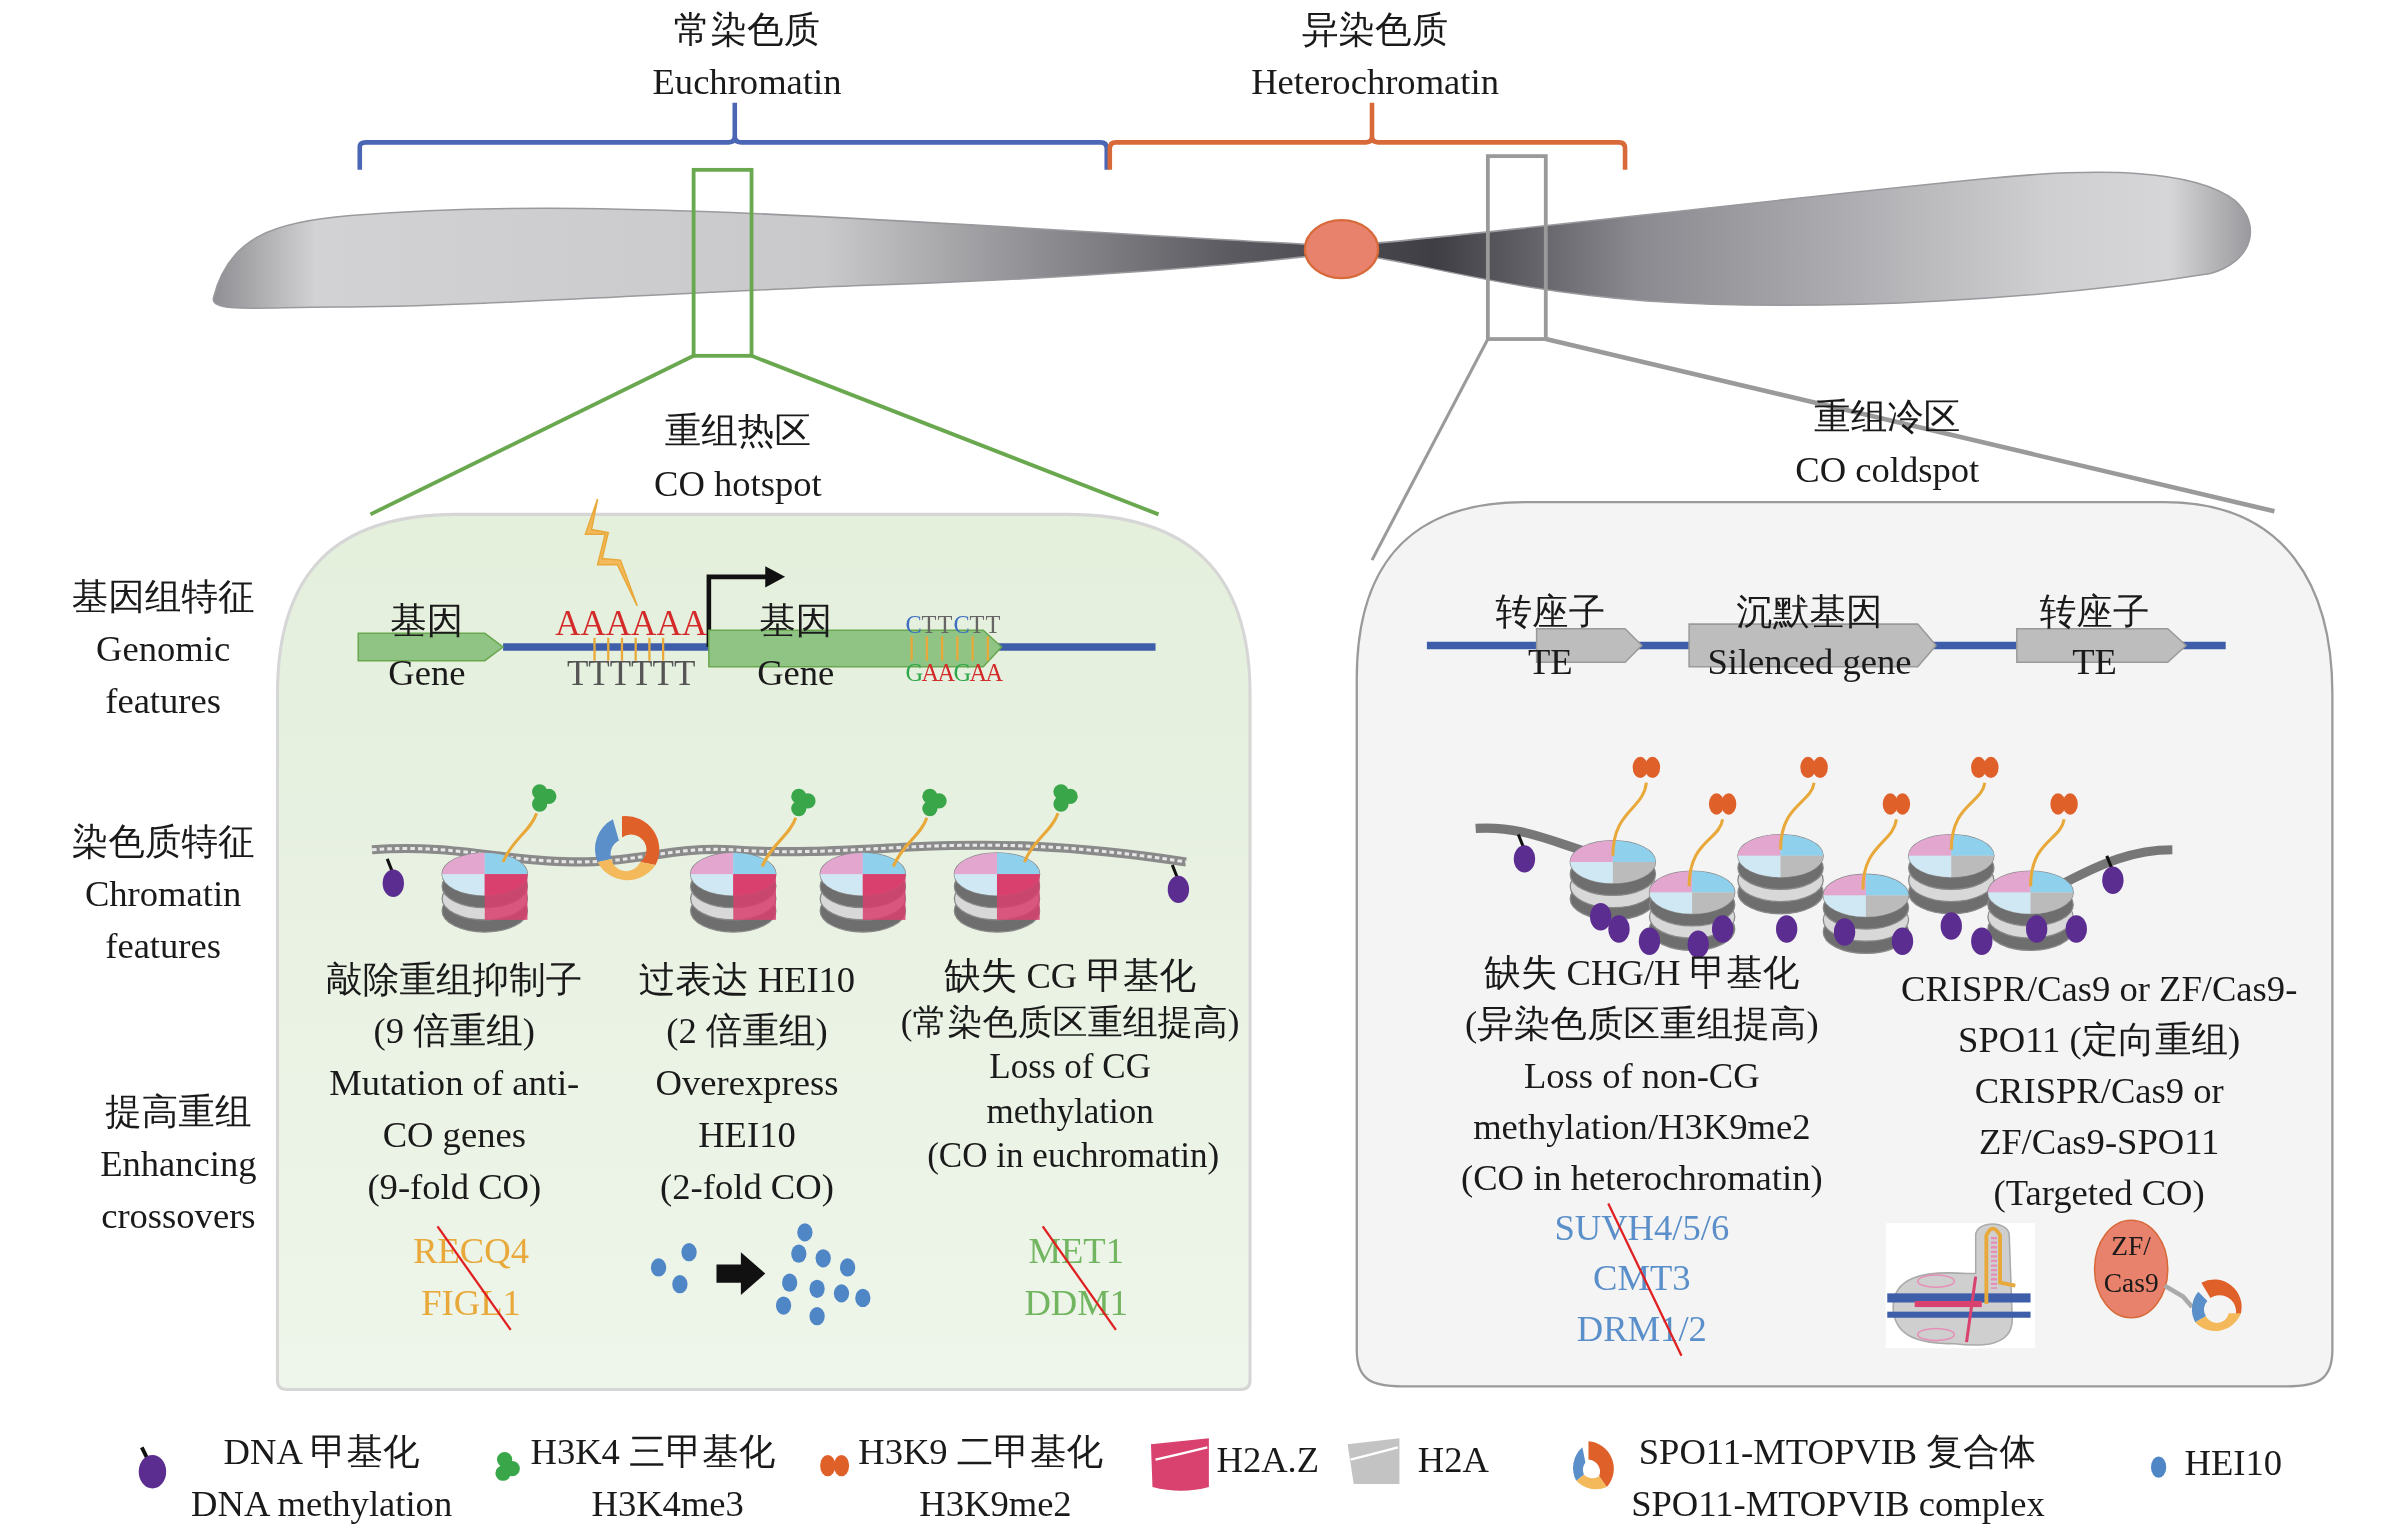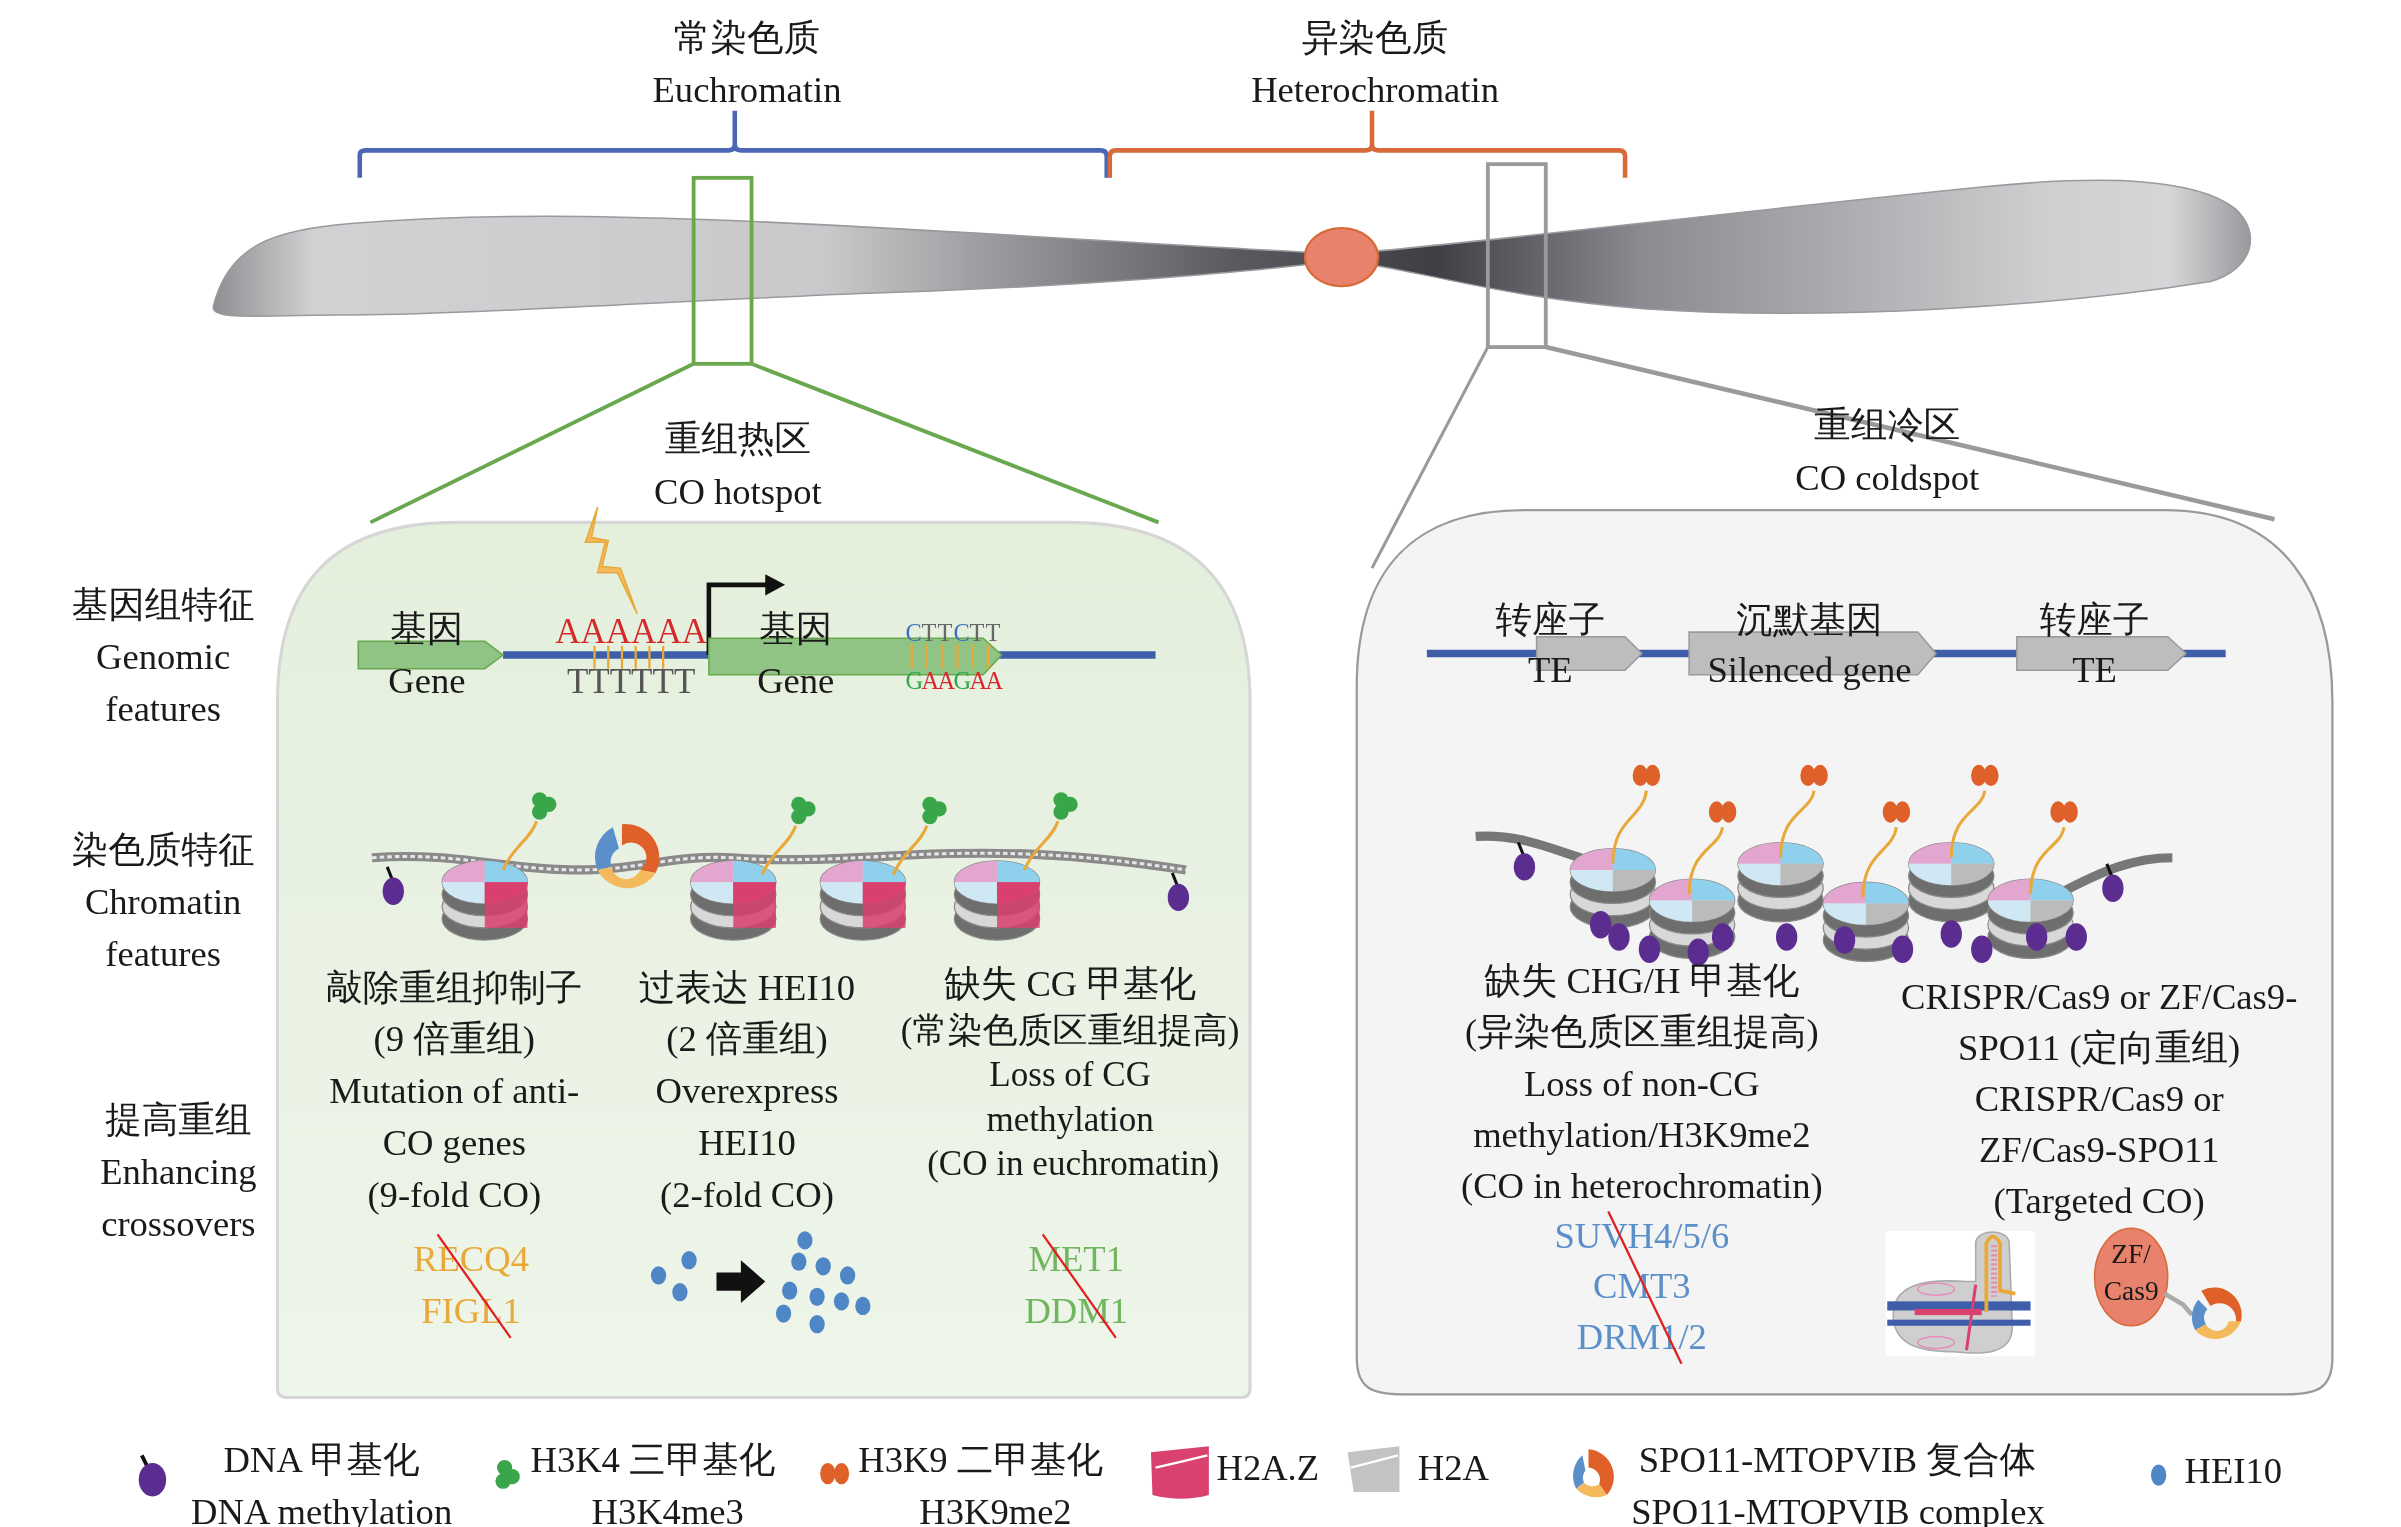--- a/index.html
+++ b/index.html
@@ -1,17 +1,17 @@
 <!DOCTYPE html>
 <html style="font-size:12.2px"><head>
 <meta charset="utf-8">
 <style>
   html, body { margin: 0; padding: 0; background: #ffffff; }
   body { width: 2401px; height: 1528px; overflow: hidden; }
-  #stage { position: absolute; left: 0; top: 16px; width: 2401px; height: 1364px; }
+  #stage { position: absolute; left: 0; top: 8px; width: 2401px; height: 1364px; }
   svg text { font-family: "Liberation Serif", "DejaVu Serif", serif; fill: #1a1a1a; }
   .t-lg { font-size: 24px; }
   .t-md { font-size: 23px; }
   .mid { text-anchor: middle; }
 </style>
 </head>
 <body>
 
 <div id="stage">
 <svg width="2401" height="1528" viewBox="0 0 1575 1002" xmlns="http://www.w3.org/2000/svg">

